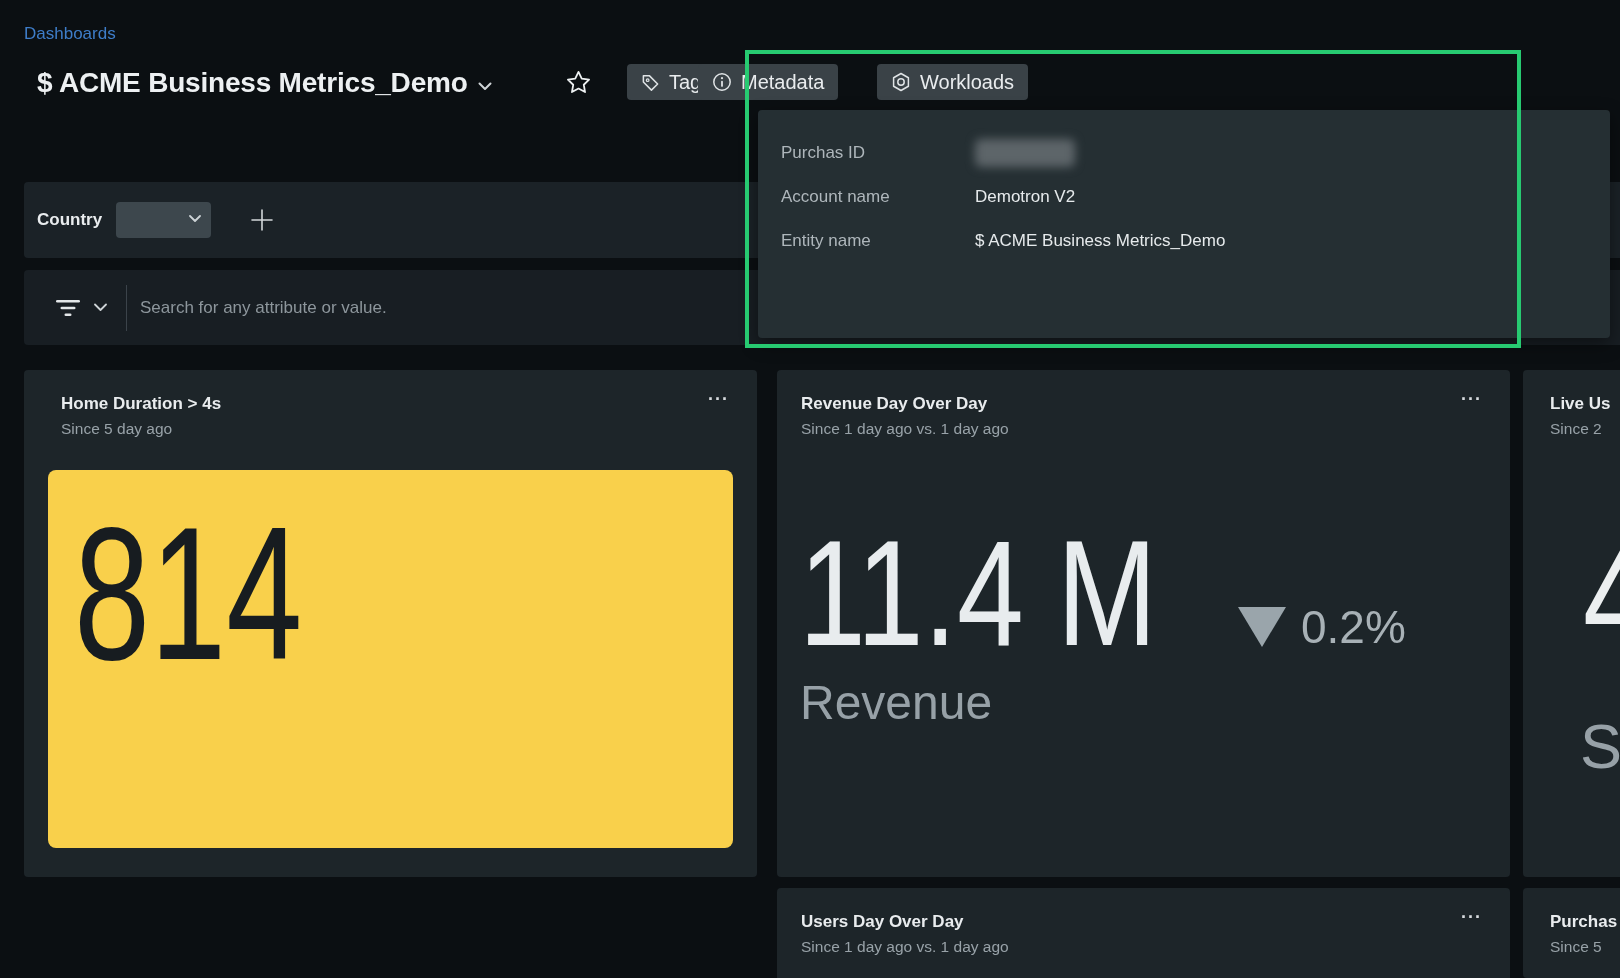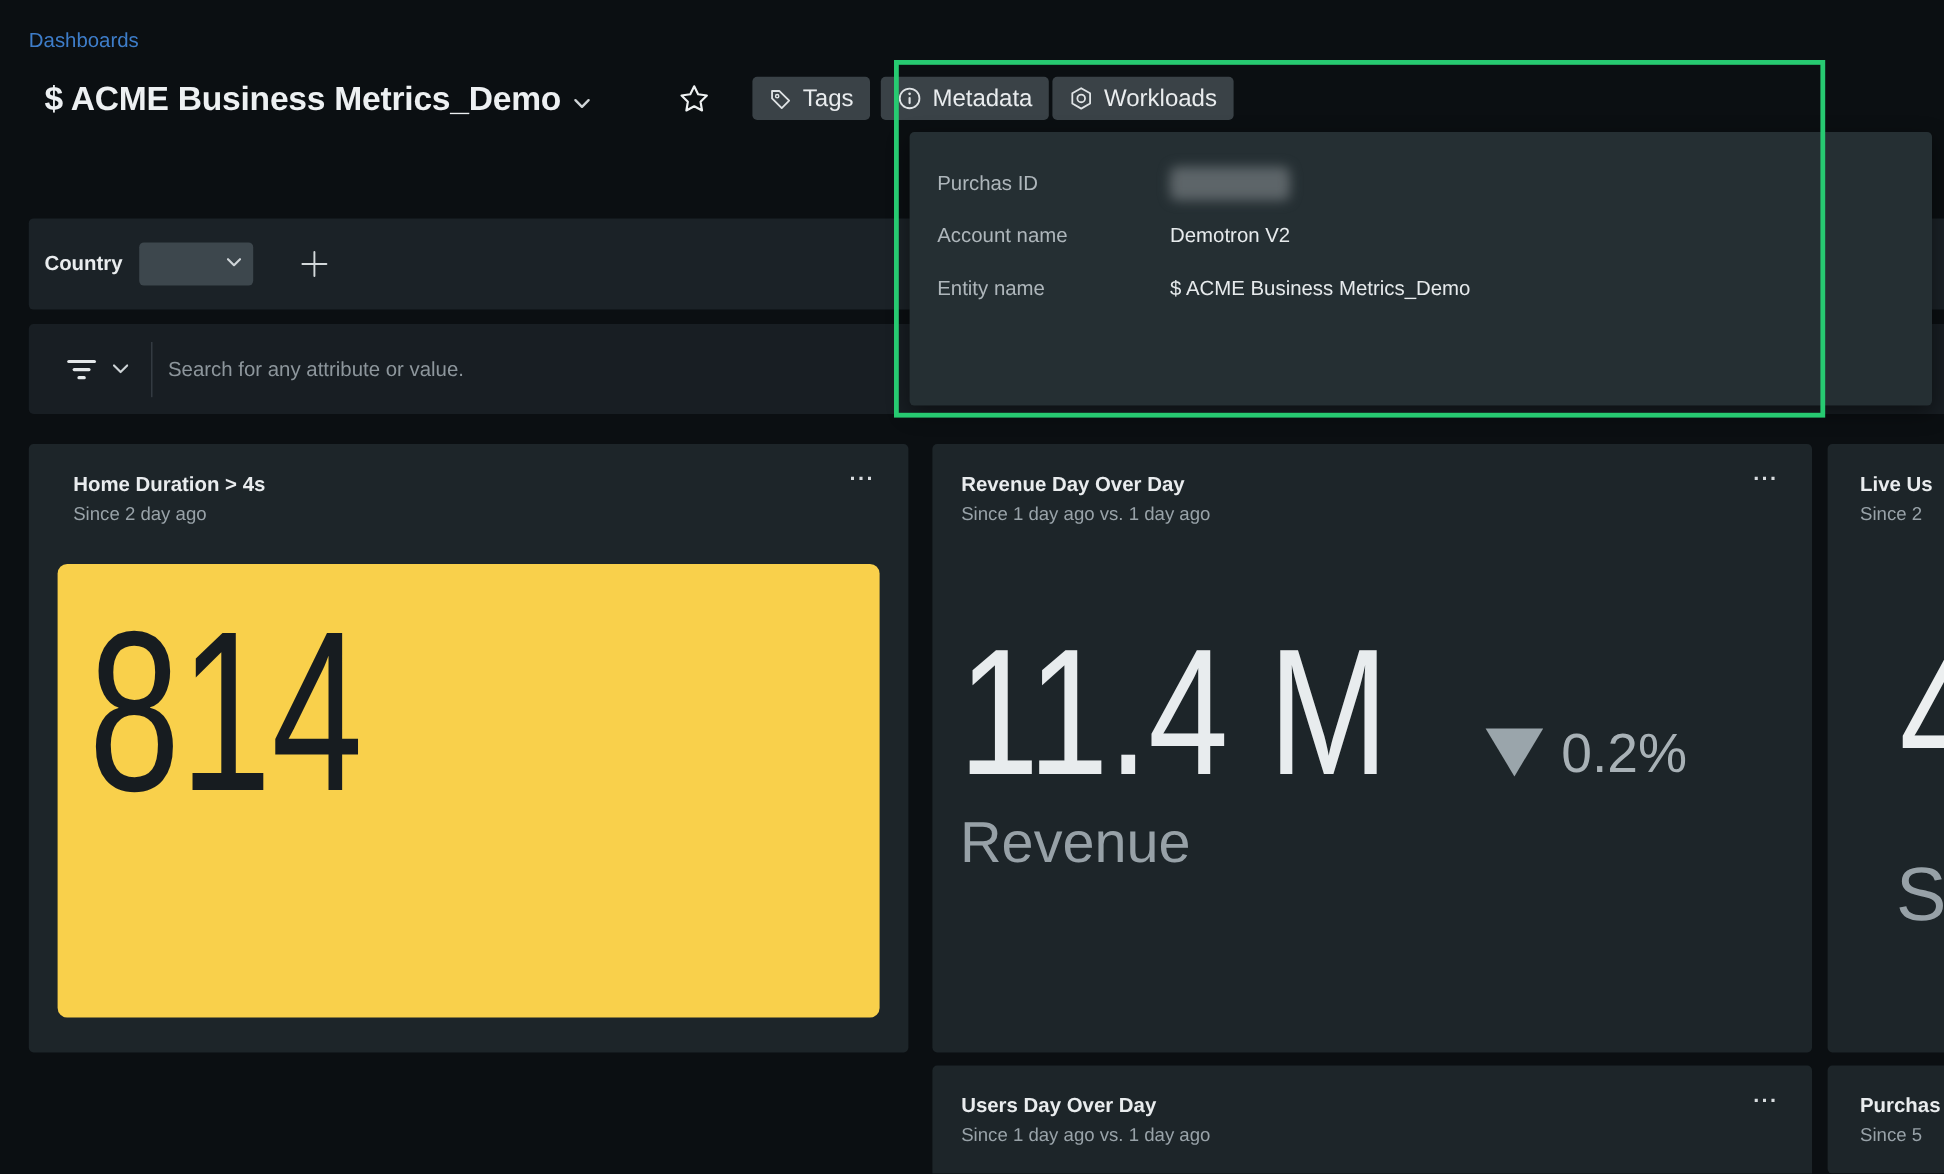--- a/index.html
+++ b/index.html
@@ -30,21 +30,21 @@
   .title-chev{margin-left:10px;margin-top:6px;}
   .star{position:absolute;left:565px;top:69px;width:27px;height:27px;cursor:pointer;}
   .toolbar-btn{
     position:absolute;top:64px;height:36px;
     display:inline-flex;align-items:center;gap:9px;
     background:#3a4247;border:none;border-radius:4px;
     padding:0 14px;color:#e9ecee;font-size:20px;
     font-family:inherit;cursor:pointer;
   }
   .btn-tags{left:627px;}
-  .btn-metadata{left:734px;}
+  .btn-metadata{left:698px;}
   .btn-workloads{left:877px;}
   
   .country-bar{
     position:absolute;left:24px;top:182px;width:1640px;height:76px;
     background:#1b2227;border-radius:4px;
     display:flex;align-items:center;padding-left:13px;
   }
   .country-label{font-size:17px;font-weight:700;color:#e9ecee;}
   .country-select{
     margin-left:14px;width:95px;height:36px;background:#3d474d;
@@ -235,21 +235,21 @@
     <span class="meta-label">Entity name</span>
     <span class="meta-value">$ ACME Business Metrics_Demo</span>
   </div>
 </div>
 
 <div class="annotation-box"></div>
 
 <div class="card card-home">
   <div class="card-header">
     <div class="card-title">Home Duration &gt; 4s</div>
-    <div class="card-subtitle">Since 2 day ago</div>
+    <div class="card-subtitle">Since 5 day ago</div>
   </div>
   <button class="card-menu">...</button>
   <div class="billboard">
     <div class="billboard-value">814</div>
   </div>
 </div>
 
 <div class="card card-revenue">
   <div class="card-header">
     <div class="card-title">Revenue Day Over Day</div>

